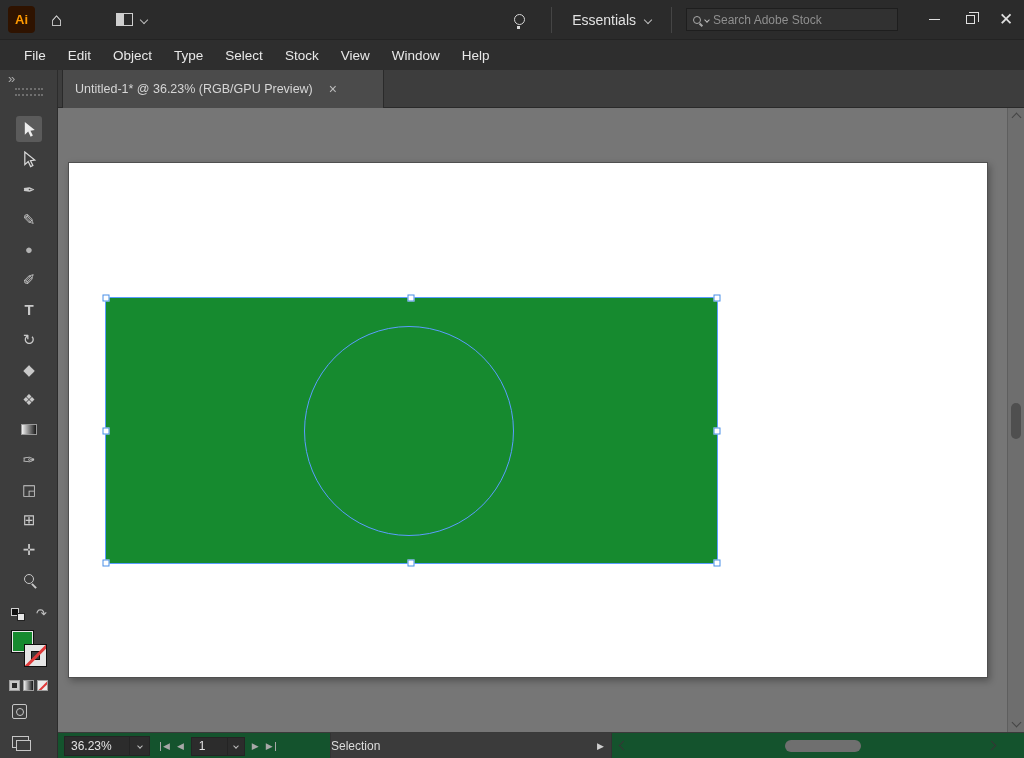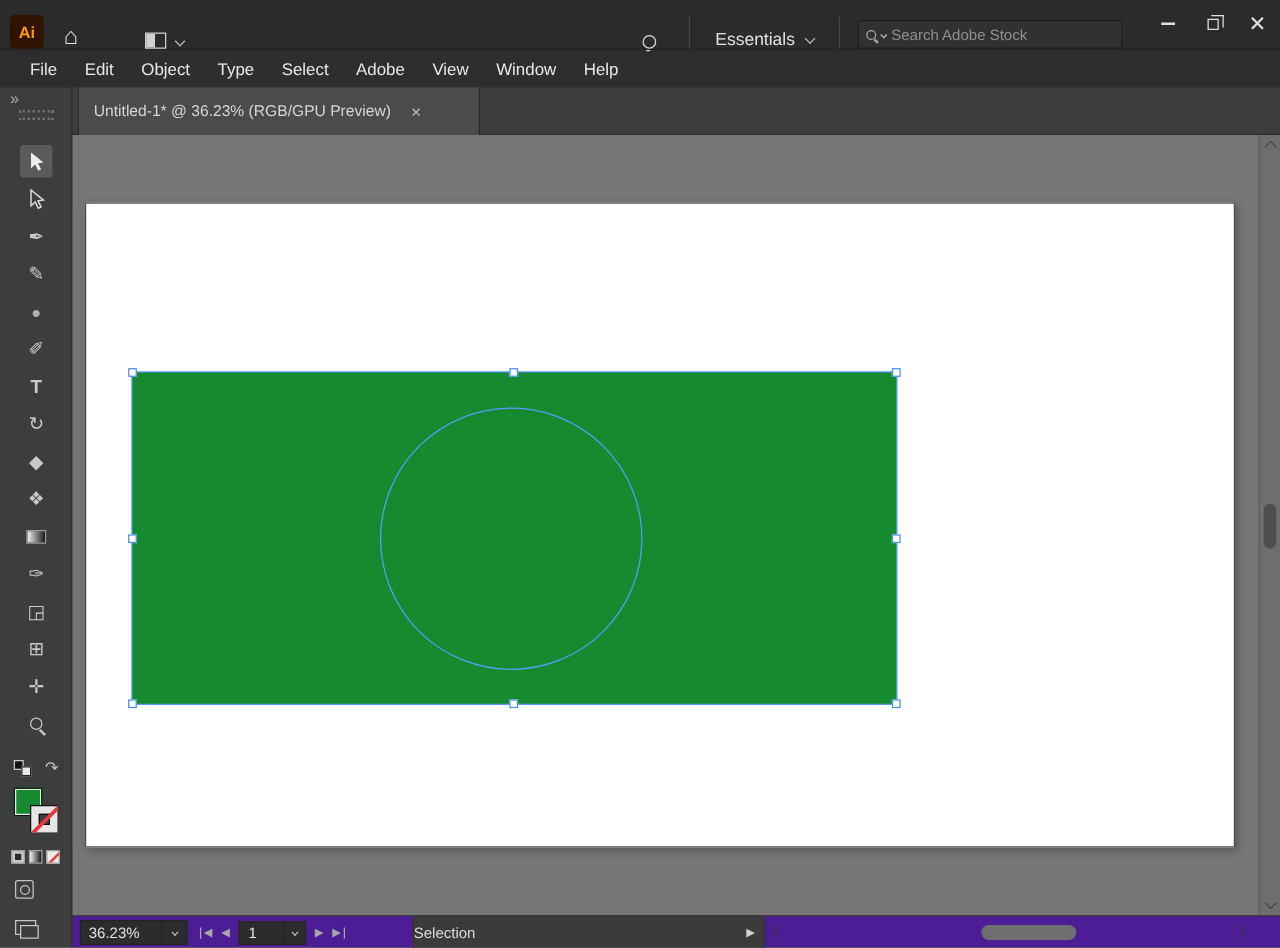--- a/index.html
+++ b/index.html
@@ -2,21 +2,21 @@
 <html><head>
 <meta charset="utf-8">
 <style>
   * { margin:0; padding:0; box-sizing:border-box; }
   html,body { width:1024px; height:758px; overflow:hidden; background:#4d4d4d;
     font-family:"Liberation Sans", sans-serif; }
   .app { position:relative; width:1024px; height:758px; background:#2e2e2e; user-select:none; }
 
   
   .titlebar { position:absolute; left:0; top:0; width:1024px; height:40px;
-    background:#2b2b2b; border-bottom:1px solid #232323; display:flex; align-items:flex-end; }
+    background:#2b2b2b; border-bottom:1px solid #232323; display:flex; align-items:center; }
   .ai-logo { width:27px; height:27px; margin-left:8px; border-radius:4px;
     background:#2f1300; color:#ff9a00; font-weight:bold; font-size:13px;
     display:flex; align-items:center; justify-content:center; }
   .home-icon { color:#e6e6e6; font-size:19px; margin-left:16px; line-height:1; }
   .arrange-docs { margin-left:54px; display:flex; align-items:center; gap:8px; }
   .arrange-glyph { width:17px; height:13px; border:1px solid #cfcfcf; position:relative; }
   .arrange-glyph::before { content:""; position:absolute; left:0; top:0; bottom:0; width:7px; background:#cfcfcf; }
   .chev { display:inline-block; width:6px; height:6px;
     border-right:1.6px solid #bdbdbd; border-bottom:1.6px solid #bdbdbd; transform:rotate(45deg); }
   .chev.sm { width:4px; height:4px; }
@@ -110,21 +110,21 @@
     transform:translate(-50%,-50%); }
 
   
   .vscroll { position:absolute; right:0; top:0; bottom:0; width:17px; background:#6e6e6e; border-left:1px solid #5e5e5e; }
   .vthumb { position:absolute; left:3px; top:295px; width:10px; height:36px; background:#4f4f4f; border-radius:5px; }
   .varrow { position:absolute; left:5px; width:7px; height:7px; }
   .chev-up { border-left:1.6px solid #454545; border-top:1.6px solid #454545; transform:rotate(45deg); }
   .chev-dn { border-right:1.6px solid #454545; border-bottom:1.6px solid #454545; transform:rotate(45deg); }
 
   
-  .statusbar { position:absolute; left:58px; bottom:0; right:0; height:26px; background:#4c1d95;
+  .statusbar { position:absolute; left:58px; bottom:0; right:0; height:26px; background:#14532d;
     border-top:1px solid #3a3a3a; }
   .zoom-field { position:absolute; left:6px; top:3px; width:86px; height:20px; display:flex;
     background:#2c2c2c; border:1px solid #242424; }
   .zoom-field .val { flex:1; color:#e3e3e3; font-size:12px; display:flex; align-items:center; padding-left:6px; }
   .zoom-field .dd { width:20px; border-left:1px solid #242424; display:flex; align-items:center; justify-content:center; }
   .ab-nav { position:absolute; left:102px; top:3px; height:20px; display:flex; align-items:center; gap:7px; }
   .nav-btn { color:#a8a8a8; font-size:9px; line-height:1; }
   .bar-l { border-left:1.4px solid #a8a8a8; padding-left:2px; }
   .bar-r { border-right:1.4px solid #a8a8a8; padding-right:2px; }
   .ab-field { width:54px; height:19px; background:#2c2c2c; border:1px solid #242424; display:flex; }
@@ -179,21 +179,21 @@
         </div>
     </div>
   </div>
 
   <div class="menubar">
     <div class="menu-item">File</div>
     <div class="menu-item">Edit</div>
     <div class="menu-item">Object</div>
     <div class="menu-item">Type</div>
     <div class="menu-item">Select</div>
-    <div class="menu-item">Adobe</div>
+    <div class="menu-item">Stock</div>
     <div class="menu-item">View</div>
     <div class="menu-item">Window</div>
     <div class="menu-item">Help</div>
   </div>
 
   <div class="toolpanel">
     <div class="collapse">»</div>
     <div class="grip"></div>
 
     <div class="tools">

